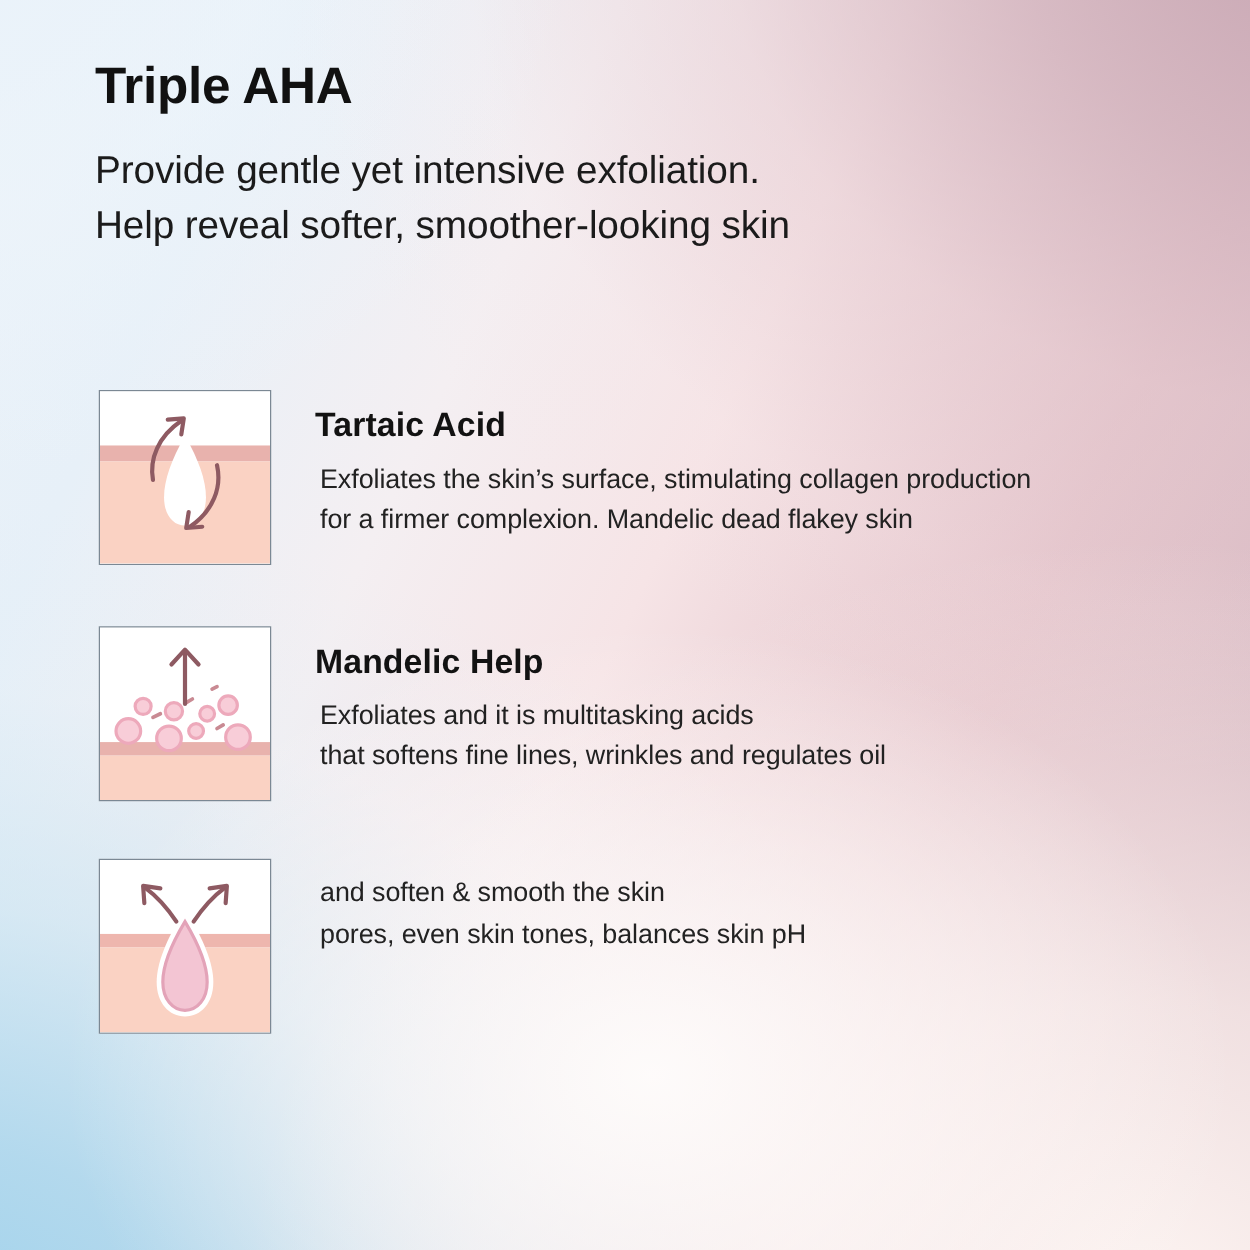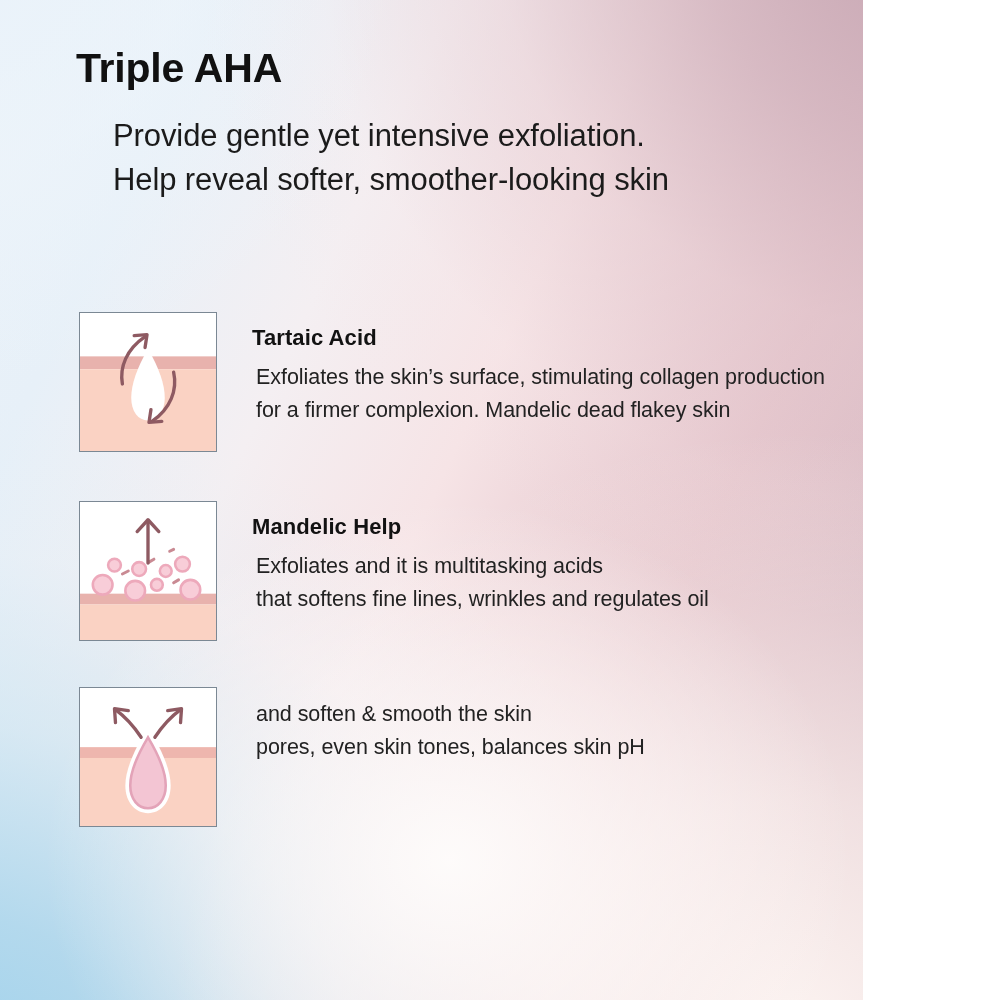--- a/index.html
+++ b/index.html
@@ -8,21 +8,21 @@
   }
   body {
     width: 1000px;
     height: 1000px;
     overflow: hidden;
     font-family: "Liberation Sans", sans-serif;
   }
 
   #poster {
     position: relative;
-    width: 863px;
+    width: 1000px;
     height: 1000px;
     overflow: hidden;
     background: #e5e5e5;
   }
 
   
   .bg-layer {
     position: absolute;
     inset: 0;
     pointer-events: none;
@@ -96,21 +96,20 @@
   }
   .subhead {
     position: absolute;
     left: 76px;
     top: 114px;
     font-size: 31px;
     font-weight: normal;
     color: #1b1b1b;
     line-height: 1.42;
     letter-spacing: -0.1px;
-    margin-left: 37px;
   }
   .subhead div {
     white-space: nowrap;
   }
 
   
   .row {
     position: absolute;
     left: 79px;
   }
@@ -134,21 +133,21 @@
     width: 100%;
     height: 100%;
   }
 
   .row-text {
     position: absolute;
     left: 173px;
     top: 0;
   }
   .acid-title {
-    font-size: 22px;
+    font-size: 27px;
     font-weight: bold;
     color: #121212;
     letter-spacing: 0.1px;
     line-height: 1.1;
     margin: 0 0 4px 0;
     padding-top: 14px;
   }
   .acid-desc {
     font-size: 21.5px;
     color: #222222;

